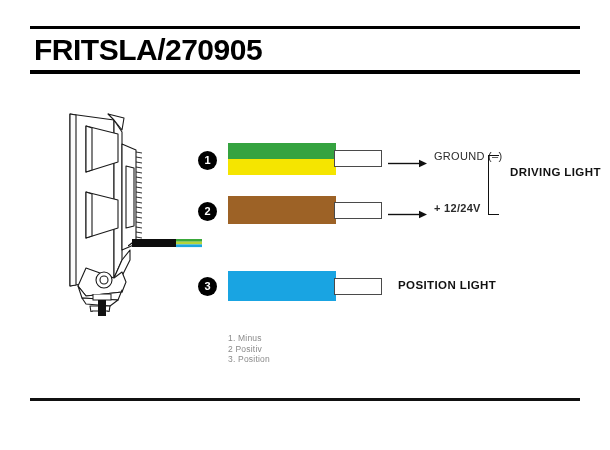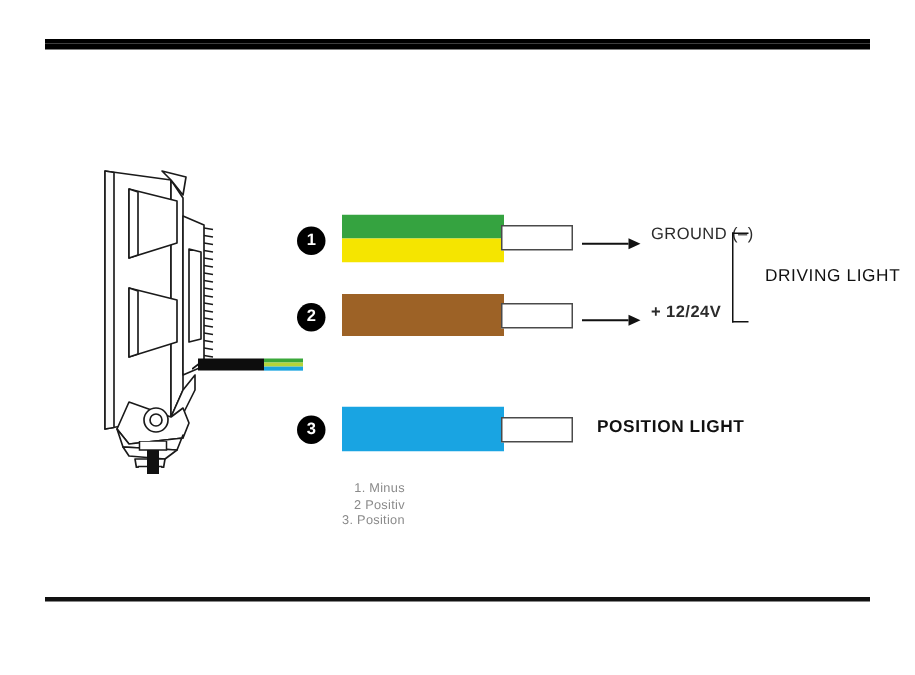--- a/index.html
+++ b/index.html
@@ -146,46 +146,46 @@
     top: 0;
     width: 11px;
     height: 60px;
     border: 1.5px solid #111111;
     border-right: none;
     box-sizing: border-box;
   }
   #label-driving {
     position: absolute;
     left: 22px;
-    top: 23px;
+    top: 11px;
     font-size: 11.5px;
-    font-weight: normal;
+    font-weight: bold;
     letter-spacing: 0.4px;
     color: #111111;
     white-space: nowrap;
   }
 
   
   #legend {
     position: absolute;
     left: 228px;
-    top: 320px;
+    top: 333px;
     font-size: 8.5px;
     color: #8a8a8a;
     line-height: 10.5px;
     letter-spacing: 0.2px;
-    text-align: right;
   }
   #legend div { white-space: nowrap; }
 </style>
 </head>
 <body>
 
 <div id="title-block">
   <div id="rule-top"></div>
+  <div id="page-title">FRITSLA/270905</div>
   <div id="rule-under-title"></div>
 </div>
 
 <div id="lamp-illustration">
   <svg width="152" height="212" viewBox="0 0 152 212" fill="none" stroke="#1a1a1a" stroke-width="1.1" stroke-linejoin="round">
 
     <path d="M18 14 L62 20 L62 178 L18 186 Z" fill="#ffffff"></path>
 
     <path d="M18 14 L24 15 L24 185 L18 186 Z" fill="#fbfbfb"></path>
 

